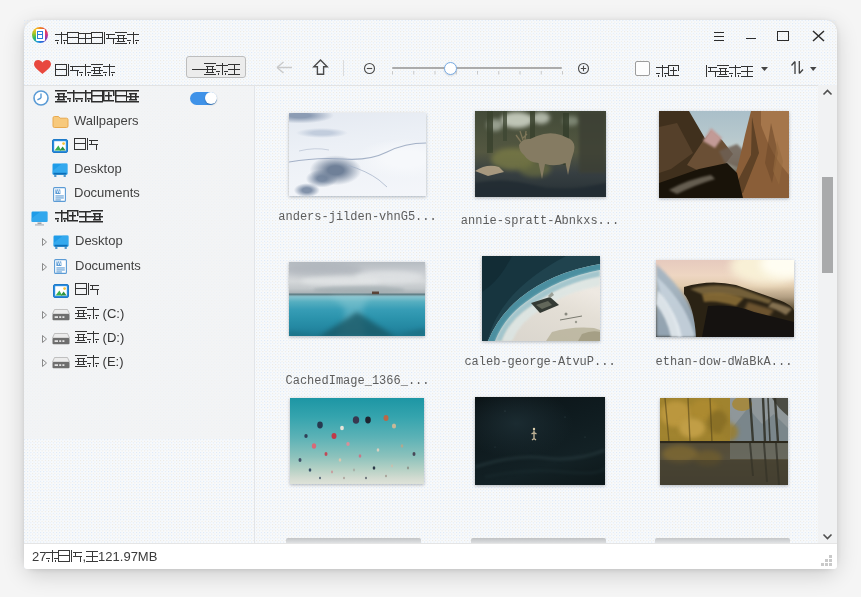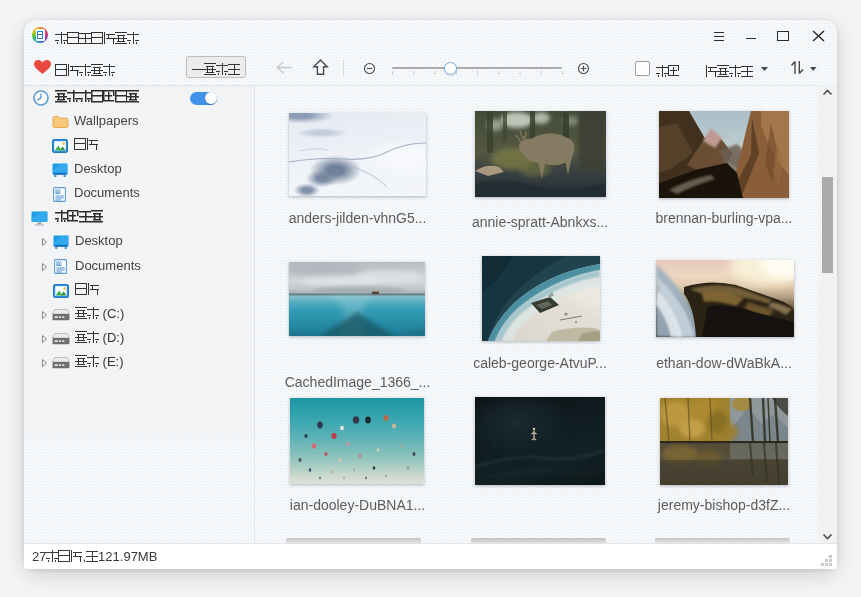--- a/index.html
+++ b/index.html
@@ -30,21 +30,21 @@
 .wline{position:absolute;background:#2c2c2c;}
 
 #toolbtn{left:162px;top:36px;width:60px;height:22px;background:#ececec;border:1px solid #bdbdbd;border-radius:3px;text-align:center;color:#333;padding-top:3px;}
 .sep{position:absolute;width:1px;background:#dcdcdc;}
 #tbborder{left:0;top:64.5px;width:813px;height:1px;background:#e3e3e3;}
 
 #side{left:0;top:65px;width:230.5px;height:458px;border-right:1px solid #e2e5e9;}
 .srow{position:absolute;height:20px;color:#424242;font-size:13px;}
 
 .thumb{position:absolute;overflow:hidden;box-shadow:0 1px 3px rgba(90,100,110,.45);}
-.cap{position:absolute;font-size:14px;color:#5c5c5c;text-align:center;width:160px;}
+.cap{position:absolute;font-size:12px;color:#5c5c5c;text-align:center;width:160px;font-family:Liberation Mono, monospace;}
 
 #sbar{left:794px;top:65px;width:18.5px;height:458px;background:#f1f2f3;}
 #sthumb{position:absolute;left:3.5px;top:92px;width:11.5px;height:96px;background:#a9aaab;}
 
 #status{left:0;top:523px;width:813px;height:26px;background:#fff;border-top:1px solid #e5e5e5;border-radius:0 0 3px 3px;color:#3a3a3a;font-size:13px;}
 svg{position:absolute;overflow:visible;}
 </style></head><body>
 <div id="win">
  <svg style="left:0;top:0" width="813" height="549">
       <defs>
@@ -376,26 +376,23 @@
         <path d="M0 45 H128 V87 H0Z" fill="#57513c" opacity=".55"></path>
         <ellipse cx="20" cy="56" rx="18" ry="9" fill="#8a7030" opacity=".65" style="filter:blur(2.5px)"></ellipse>
         <ellipse cx="48" cy="60" rx="14" ry="8" fill="#7c6428" opacity=".55" style="filter:blur(2.5px)"></ellipse>
         <rect x="70" y="45" width="58" height="16" fill="#79827f" opacity=".5"></rect>
         <path d="M90 45 L93 78 M104 45 L107 84 M116 45 L119 87" stroke="#2a2a22" stroke-width="2" opacity=".65"></path>
         <path d="M0 62 H128 V87 H0Z" fill="#3c382a" opacity=".5"></path>
       </svg>
     </div>
  <div class="cap" style="left:253.5px;top:190px">anders-jilden-vhnG5...</div>
  <div class="cap" style="left:436px;top:194px">annie-spratt-Abnkxs...</div>
- <div class="cap" style="left:620px;top:190px">brennan-burling-vpa...</div>
  <div class="cap" style="left:253.5px;top:354px">CachedImage_1366_...</div>
  <div class="cap" style="left:620px;top:335px">ethan-dow-dWaBkA...</div>
  <div class="cap" style="left:436px;top:335px">caleb-george-AtvuP...</div>
- <div class="cap" style="left:253.5px;top:477px">ian-dooley-DuBNA1...</div>
- <div class="cap" style="left:620px;top:477px">jeremy-bishop-d3fZ...</div>
 
  <div class="abs" style="left:262px;top:518px;width:135px;height:5px;border-radius:2px 2px 0 0;background:linear-gradient(#c2c4c6,#dfe1e3)"></div>
  <div class="abs" style="left:447px;top:518px;width:135px;height:5px;border-radius:2px 2px 0 0;background:linear-gradient(#bfc1c3,#dcdee0)"></div>
  <div class="abs" style="left:631px;top:518px;width:135px;height:5px;border-radius:2px 2px 0 0;background:linear-gradient(#c4c6c8,#e0e2e4)"></div>
 
  <div class="abs" id="sbar">
    <svg style="left:5px;top:4.5px" width="9" height="5">
         <path d="M0.5 4.5 L4.5 0.5 L8.5 4.5" stroke="#4f4f4f" stroke-width="1.6" fill="none"></path>
       </svg>
    <div id="sthumb"></div>

